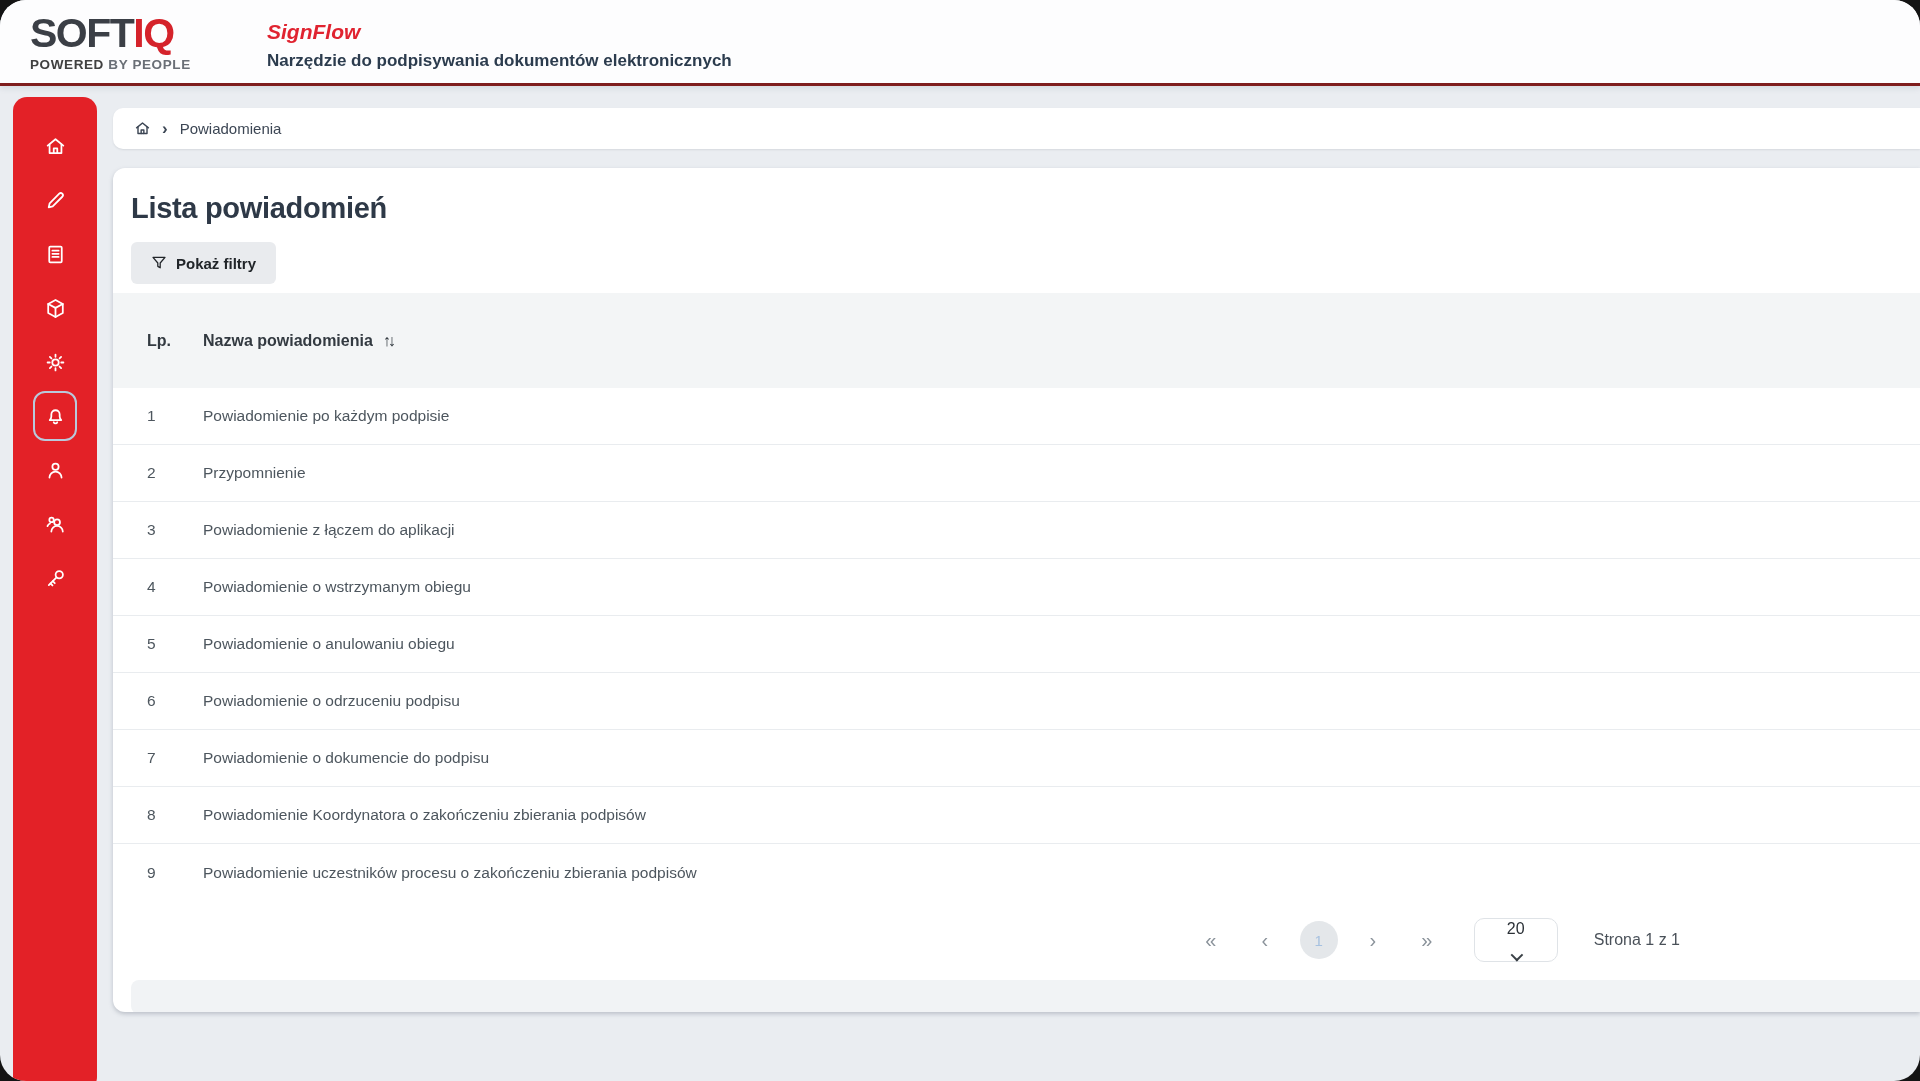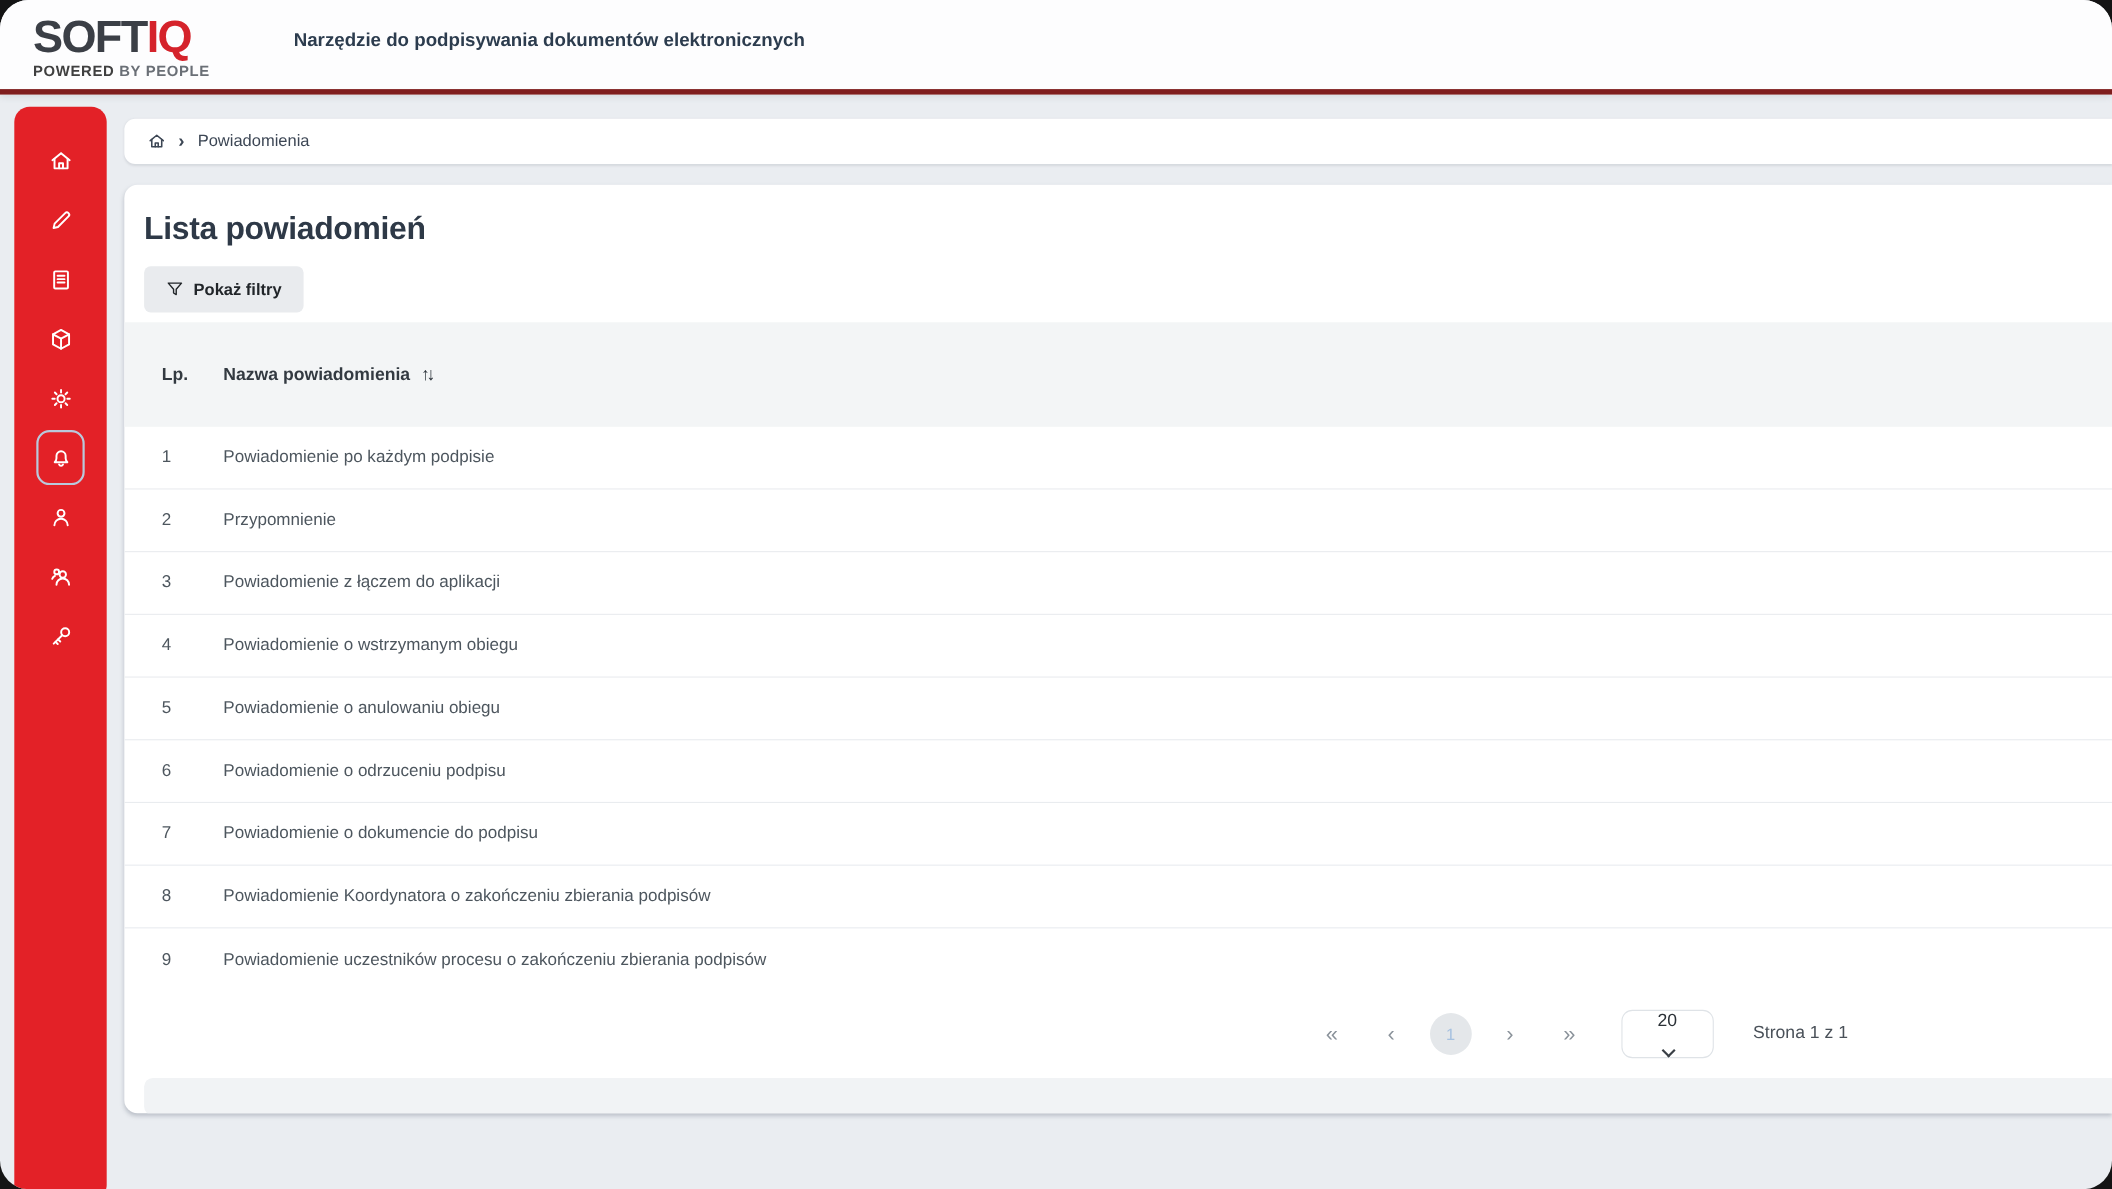--- a/index.html
+++ b/index.html
@@ -2,21 +2,21 @@
 <html lang="pl"><head>
 <meta charset="utf-8">
 <style>
   * { margin:0; padding:0; box-sizing:border-box; }
   html,body { width:1920px; height:1081px; background:#141414; font-family:"Liberation Sans", sans-serif; overflow:hidden; }
   .stage { position:relative; width:1920px; height:1081px; }
   .app { position:absolute; inset:0; border-radius:26px; overflow:hidden; background:#eaedf1; }
 
   
   .topbar { position:absolute; top:0; left:0; right:0; height:86px; background:#fdfdfe;
-            border-bottom:5px solid #7f1d1d; box-shadow:0 3px 5px rgba(120,130,140,.14); z-index:5; }
+            border-bottom:3px solid #7f1d1d; box-shadow:0 3px 5px rgba(120,130,140,.14); z-index:5; }
   .logo { position:absolute; left:30px; top:13px; line-height:1; }
   .logo-word { font-size:41px; font-weight:800; letter-spacing:-1.5px; color:#3b3f46; }
   .logo-word .accent { color:#d5232b; }
   .logo-tagline { margin-top:4px; font-size:13.5px; font-weight:700; letter-spacing:.6px; color:#6a6f76; }
   .logo-tagline .accent { color:#404040; }
   .appname { position:absolute; left:267px; top:20px; }
   .appname .name { font-size:21px; font-weight:800; font-style:italic; color:#e02330; }
   .appname .subtitle { margin-top:7px; font-size:17px; font-weight:700; color:#2c3c4e; }
 
   
@@ -75,20 +75,21 @@
 
 <div class="stage">
   <div class="app">
 
     <header class="topbar">
       <div class="logo">
         <div class="logo-word"><span>SOFT</span><span class="accent">IQ</span></div>
         <div class="logo-tagline"><span class="accent">POWERED</span> <span>BY PEOPLE</span></div>
       </div>
       <div class="appname">
+        <div class="name">SignFlow</div>
         <div class="subtitle">Narzędzie do podpisywania dokumentów elektronicznych</div>
       </div>
     </header>
 
     <nav class="sidebar">
       <div class="nav-item">
           <span class="icon-wrap">
         <svg width="25" height="25" viewBox="0 0 24 24" fill="none" stroke="#fff" stroke-width="1.7" stroke-linecap="round" stroke-linejoin="round">
               <path d="M4.5 11.2 12 5l7.5 6.2"></path>
               <path d="M6.3 10v8.3h11.4V10"></path>

